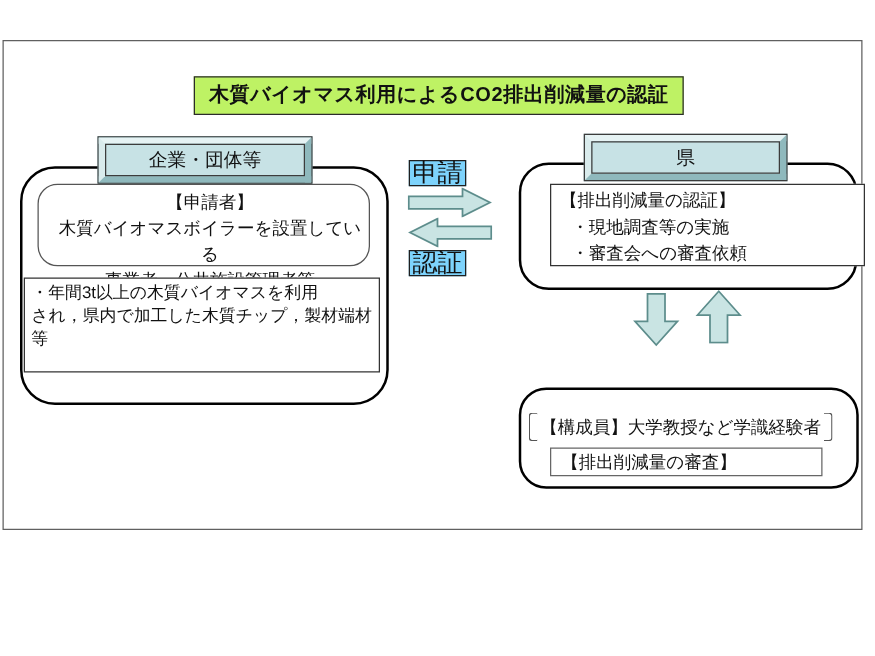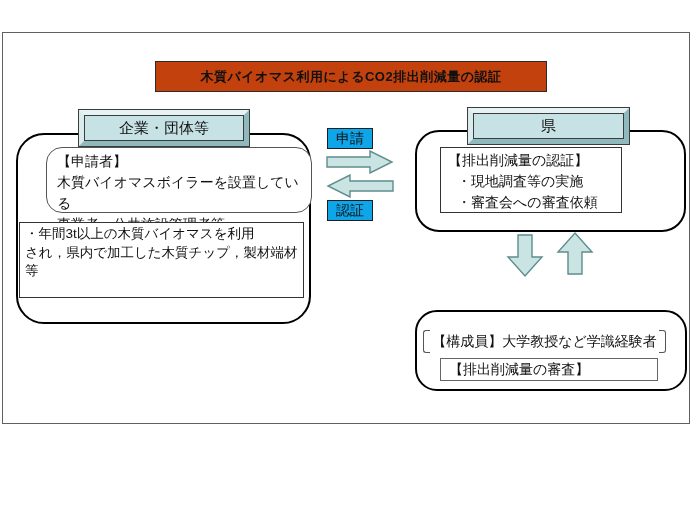--- a/index.html
+++ b/index.html
@@ -6,38 +6,38 @@
   #canvas{
     position:relative;width:700px;height:525px;background:#ffffff;overflow:hidden;
     font-family:"Liberation Sans","DejaVu Sans",sans-serif;color:#111;
   }
   .abs{position:absolute;}
   
   .outer-frame{left:2px;top:32px;width:686px;height:390px;border:1px solid #606060;background:#fff;}
   
   .title-box{left:155px;top:61px;width:390px;height:29px;border:1px solid #2b2b2b;
     display:flex;align-items:center;justify-content:center;
-    font-size:13px;font-weight:bold;letter-spacing:0.5px;background:#c2410c;}
+    font-size:16px;font-weight:bold;letter-spacing:0.5px;background:#bef264;}
   
   .h3d{border:1px solid #3c3c3c;background:#8fb9bd;z-index:5;text-align:center;}
   .h3d .bevel{position:absolute;inset:0;border-style:solid;border-width:5px;
     border-color:#e6f3f4 #8fb9bd #8fb9bd #d9ebec;}
   .h3d .core{position:absolute;inset:5px;border:1px solid #3c3c3c;background:#c7e2e5;
     display:flex;align-items:center;justify-content:center;white-space:nowrap;}
   
   .round-box{border:2.5px solid #000;border-radius:28px;background:#fff;z-index:1;}
   
   .soft-box{border:1px solid #555;border-radius:16px;background:#fff;z-index:2;}
   .rect-box{border:1px solid #333;background:#fff;z-index:2;}
   .txt{font-size:14px;line-height:21px;}
   .txt-sm{font-size:13.5px;line-height:18.5px;}
   .indent{padding-left:9px;}
   
-  .flow-label{border:1px solid #1f1f1f;background:#0ea5e9;display:flex;align-items:center;
-    justify-content:center;font-size:14px;z-index:3;}
+  .flow-label{border:1px solid #1f1f1f;background:#7dd3fc;display:flex;align-items:center;
+    justify-content:center;font-size:20px;z-index:3;}
   
   .bracket-box{z-index:2;display:flex;align-items:center;justify-content:center;font-size:14px;}
   .bracket-box::before{content:"";position:absolute;left:0;top:0;bottom:0;width:6px;
     border:1px solid #555;border-right:none;border-radius:3px 0 0 3px;}
   .bracket-box::after{content:"";position:absolute;right:0;top:0;bottom:0;width:6px;
     border:1px solid #555;border-left:none;border-radius:0 3px 3px 0;}
   svg{display:block;}
 </style>
 </head>
 <body>
@@ -48,21 +48,21 @@
 
   <div class="abs title-box">木質バイオマス利用によるCO2排出削減量の認証</div>
 
   <div class="abs round-box" style="left:16px;top:133px;width:291px;height:187px;"></div>
 
   <div class="abs h3d" style="left:78px;top:109px;width:170px;height:36px;">
     <div class="bevel"></div>
     <div class="core" style="font-size:15px;">企業・団体等</div>
   </div>
 
-  <div class="abs soft-box" style="left:46px;top:147px;width:266px;height:66px;padding:3px 0 0 10px;box-sizing:border-box;">
+  <div class="abs soft-box" style="left:30px;top:147px;width:266px;height:66px;padding:3px 0 0 10px;box-sizing:border-box;text-align:center;">
     <div class="txt">【申請者】</div>
     <div class="txt">木質バイオマスボイラーを設置している</div>
     <div class="txt">事業者，公共施設管理者等</div>
   </div>
 
   <div class="abs rect-box" style="left:19px;top:222px;width:285px;height:76px;padding:2px 0 0 5px;box-sizing:border-box;">
     <div class="txt-sm">・年間3t以上の木質バイオマスを利用</div>
     <div class="txt-sm">され，県内で加工した木質チップ，製材端材等</div>
   </div>
 
@@ -82,21 +82,21 @@
 
   <div class="abs flow-label" style="left:327px;top:200px;width:44px;height:19px;">認証</div>
 
   <div class="abs round-box" style="left:415px;top:130px;width:267px;height:98px;border-radius:24px;"></div>
 
   <div class="abs h3d" style="left:467px;top:107px;width:161px;height:36px;">
     <div class="bevel"></div>
     <div class="core" style="font-size:15px;">県</div>
   </div>
 
-  <div class="abs rect-box" style="left:440px;top:147px;width:182px;height:66px;padding:2px 0 0 7px;box-sizing:border-box;">
+  <div class="abs rect-box" style="left:440px;top:147px;width:252px;height:66px;padding:2px 0 0 7px;box-sizing:border-box;">
     <div class="txt">【排出削減量の認証】</div>
     <div class="txt indent">・現地調査等の実施</div>
     <div class="txt indent">・審査会への審査依頼</div>
   </div>
 
   <div class="abs" style="left:506px;top:234px;z-index:3;">
     <svg width="38" height="44" viewBox="0 0 38 44">
       <polygon points="12,1 26,1 26,23 36,23 19,42 2,23 12,23" fill="#c9e4e3" stroke="#5d8d8c" stroke-width="1.4"></polygon>
     </svg>
   </div>

